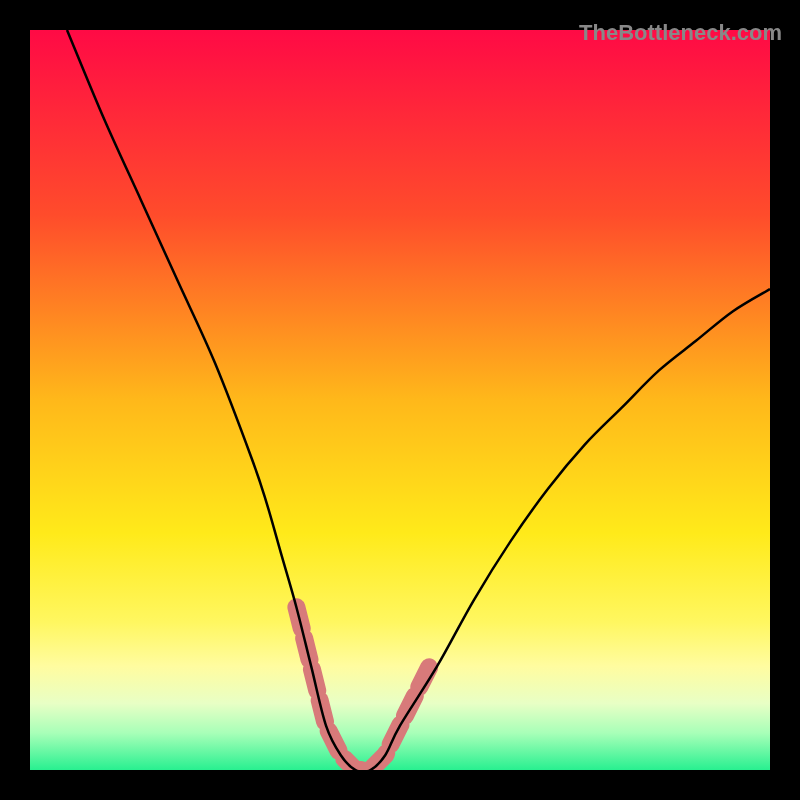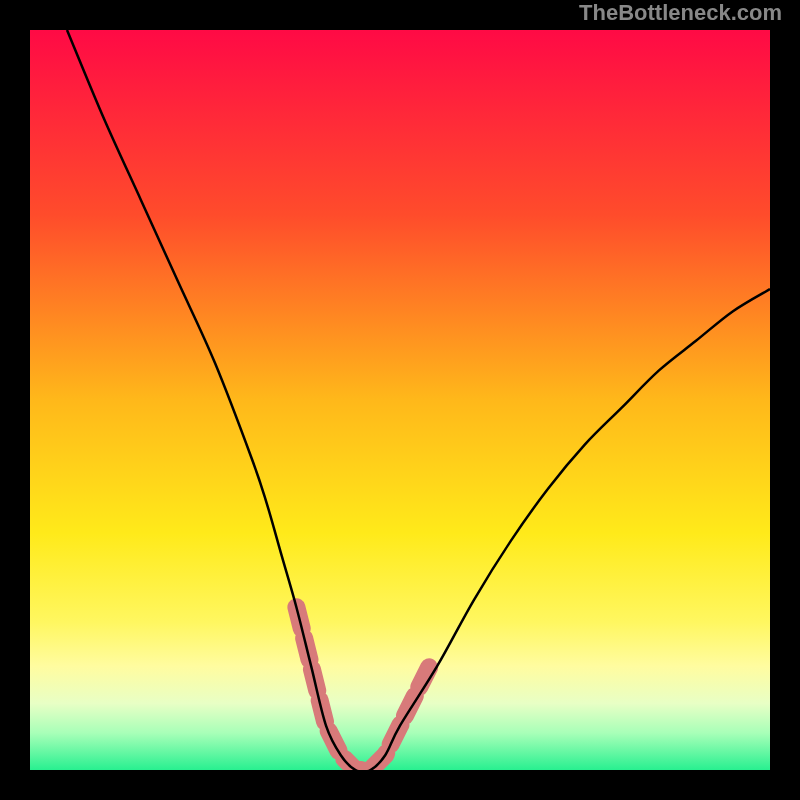--- a/index.html
+++ b/index.html
@@ -9,21 +9,21 @@
     }
     body {
       width: 800px;
       height: 800px;
       background: #000;
       position: relative;
       overflow: hidden;
     }
     .watermark {
       position: absolute;
-      top: 0;
+      top: 20px;
       right: 18px;
       font-family: Arial, sans-serif;
       font-size: 22px;
       font-weight: bold;
       color: #888;
       z-index: 10;
       text-align: center;
     }
     .plot-area {
       position: absolute;

